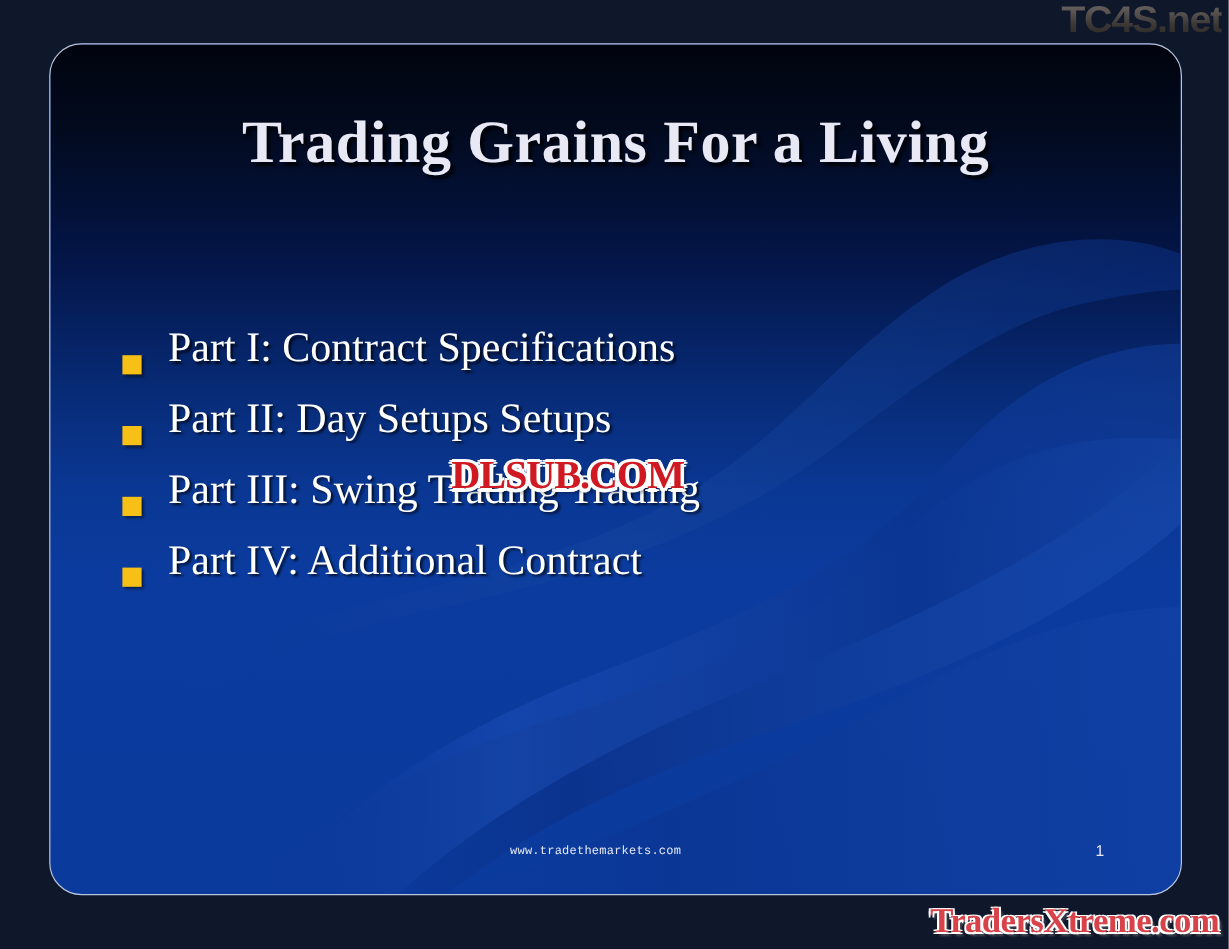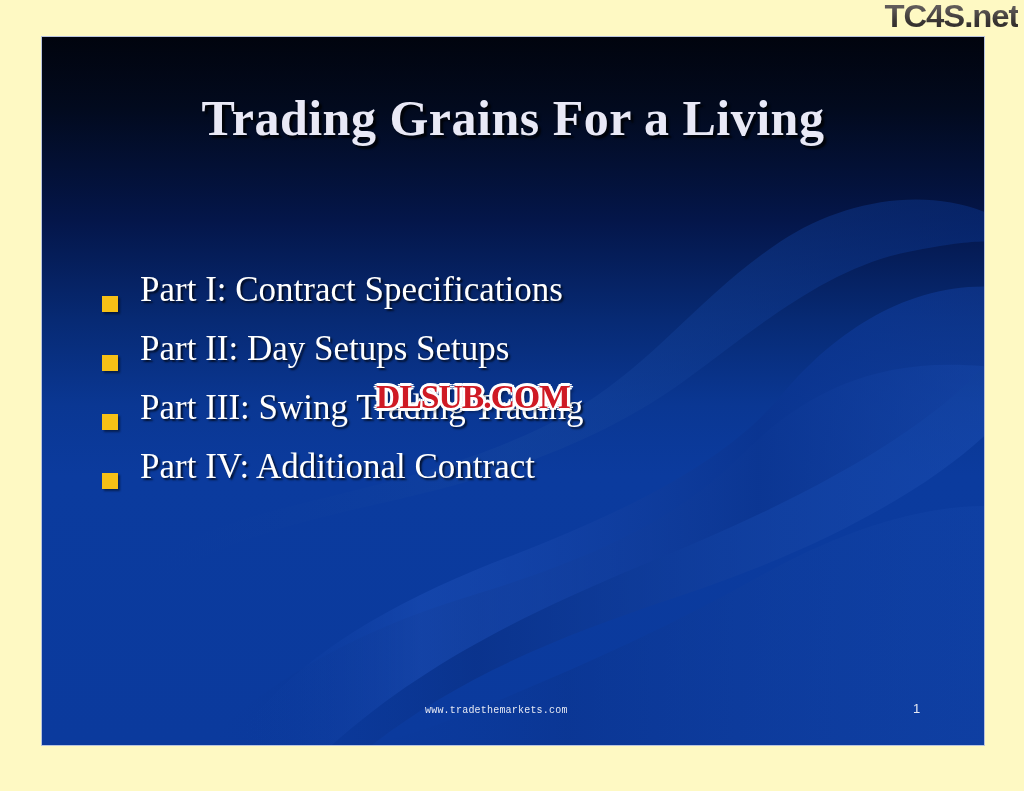--- a/index.html
+++ b/index.html
@@ -13,21 +13,21 @@
     height: 791px;
     position: relative;
     overflow: hidden;
     font-family: "Liberation Serif", "DejaVu Serif", serif;
   }
 
   
   #page {
     position: absolute;
     inset: 0;
-    background: #fef9c3;
+    background: #0f172a;
   }
 
   
   #tc4s-logo {
     position: absolute;
     top: 0px;
     right: 6px;
     font-family: "Liberation Sans", "DejaVu Sans", sans-serif;
     font-weight: bold;
     font-size: 31px;
@@ -68,20 +68,21 @@
   
   #slide {
     background-image: linear-gradient(180deg,
         #01040e 0%,
         #020a1e 10%,
         #04164a 26%,
         #072a74 40%,
         #0a3793 52%,
         #0b3b9e 62%,
         #0b3a9d 100%);
+    border-radius: 27px;
   }
 
   
   #swooshes {
     position: absolute;
     inset: 0;
     pointer-events: none;
   }
 
   
@@ -256,14 +257,15 @@
     </div>
 
     <div id="watermark">DLSUB.COM</div>
 
     <div id="footer-url">www.tradethemarkets.com</div>
 
     <div id="footer-pagenum">1</div>
 
   </div>
 
+  <div id="tx-logo">TradersXtreme.com</div>
 
 </div>
 
 </body></html>

